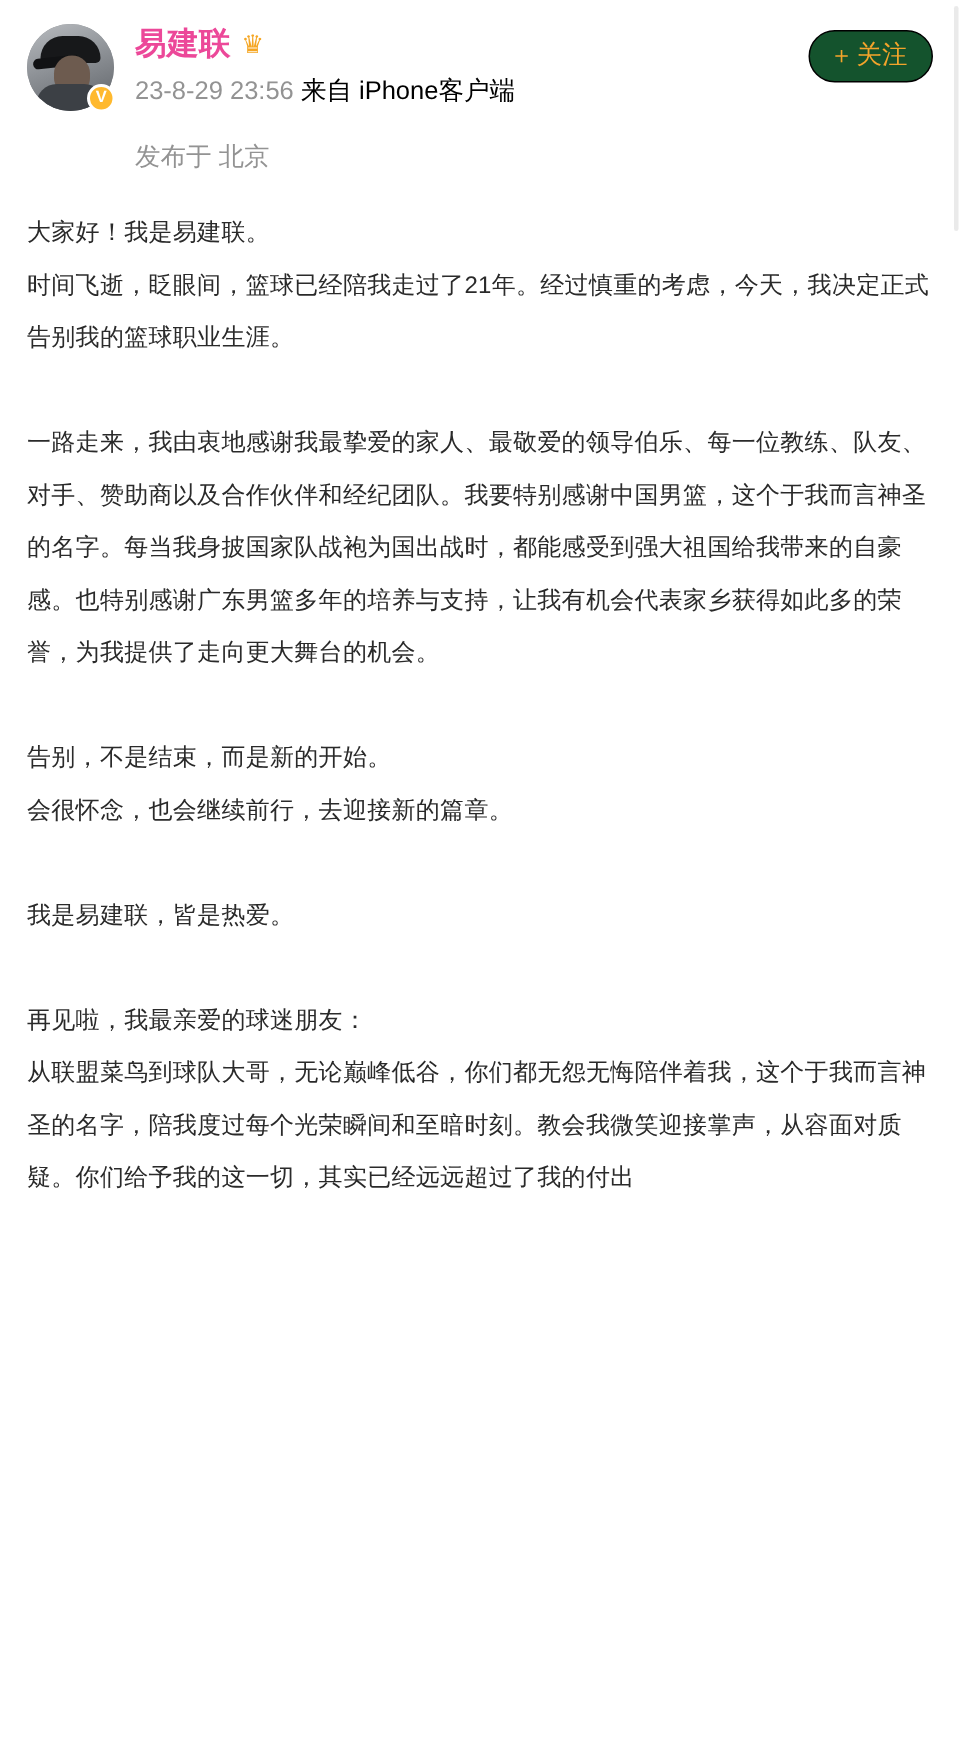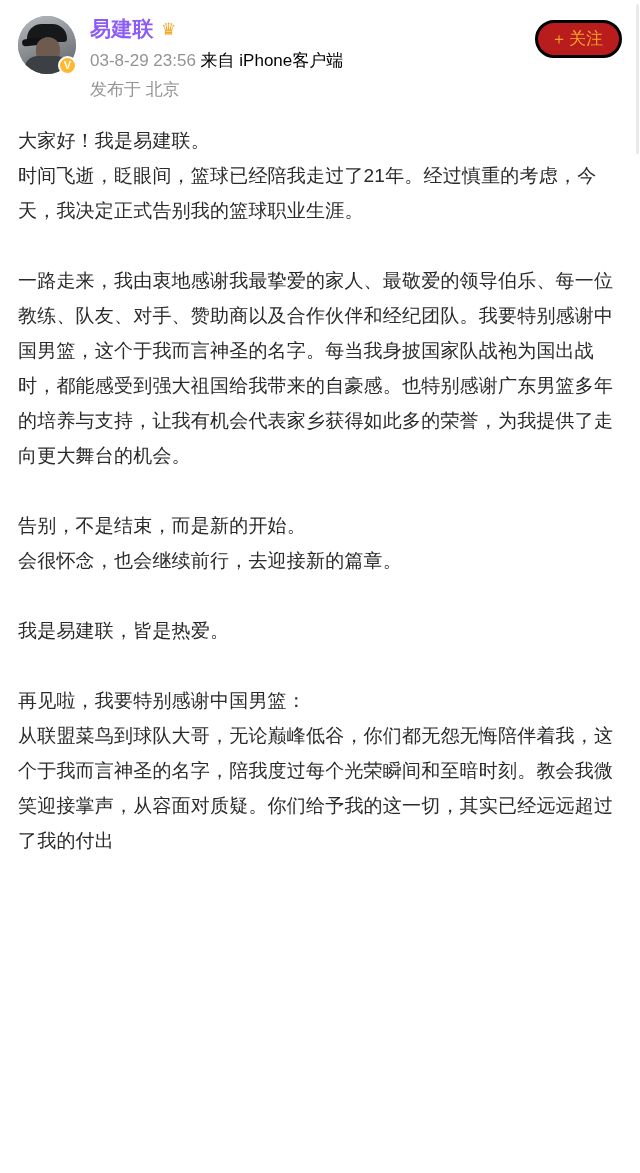--- a/index.html
+++ b/index.html
@@ -105,66 +105,66 @@
     flex: 1 1 auto;
     min-width: 0;
     padding-top: 2px;
   }
   .name-row {
     display: flex;
     align-items: center;
     height: 26px;
   }
   .username {
-    color: #8b5cf6;
+    color: #ec4899;
     font-size: 21px;
     font-weight: 700;
     letter-spacing: 0.3px;
   }
   .crown-icon {
     margin-left: 7px;
     font-size: 17px;
     line-height: 1;
     color: #f5a623;
   }
   .time-row {
     margin-top: 7px;
     font-size: 17px;
     color: #939393;
     white-space: nowrap;
   }
   .time-row .src {
     color: #000000;
   }
   .loc-row {
-    margin-top: 6px;
+    margin-top: 21px;
     font-size: 17px;
     color: #939393;
   }
   .follow-btn {
     position: absolute;
     right: 0;
     top: 6px;
-    border: 3px solid #000000;
+    border: 1px solid #000000;
     color: #f3a42b;
-    background: #b91c1c;
+    background: #14532d;
     border-radius: 19px;
     font-size: 17px;
     padding: 7px 16px 8px 13px;
     white-space: nowrap;
     line-height: 1;
   }
   .follow-btn .plus {
     font-size: 16px;
     margin-right: 2px;
   }
   .post-body {
     margin-top: 22px;
     color: #2a2a2a;
-    font-size: 19px;
+    font-size: 16px;
     line-height: 35px;
     letter-spacing: 0.2px;
     word-break: break-all;
   }
   .para {
     margin: 0;
   }
   .spacer {
     height: 35px;
   }
@@ -205,21 +205,21 @@
       </div>
       <div class="vbadge">V</div>
     </div>
 
     <div class="meta">
       <div class="name-row">
         <span class="username">易建联</span>
         <span class="crown-icon">♛</span>
       </div>
       <div class="time-row">
-        <span>03-8-29 23:56</span>
+        <span>23-8-29 23:56</span>
         <span class="src">来自 iPhone客户端</span>
       </div>
       <div class="loc-row">发布于 北京</div>
     </div>
 
     <div class="follow-btn">
       <span class="plus">＋</span><span>关注</span>
     </div>
   </div>
 
@@ -227,19 +227,19 @@
     <p class="para">大家好！我是易建联。</p>
     <p class="para">时间飞逝，眨眼间，篮球已经陪我走过了21年。经过慎重的考虑，今天，我决定正式告别我的篮球职业生涯。</p>
     <div class="spacer"></div>
     <p class="para">一路走来，我由衷地感谢我最挚爱的家人、最敬爱的领导伯乐、每一位教练、队友、对手、赞助商以及合作伙伴和经纪团队。我要特别感谢中国男篮，这个于我而言神圣的名字。每当我身披国家队战袍为国出战时，都能感受到强大祖国给我带来的自豪感。也特别感谢广东男篮多年的培养与支持，让我有机会代表家乡获得如此多的荣誉，为我提供了走向更大舞台的机会。</p>
     <div class="spacer"></div>
     <p class="para">告别，不是结束，而是新的开始。</p>
     <p class="para">会很怀念，也会继续前行，去迎接新的篇章。</p>
     <div class="spacer"></div>
     <p class="para">我是易建联，皆是热爱。</p>
     <div class="spacer"></div>
-    <p class="para">再见啦，我要特别感谢中国男篮：</p>
+    <p class="para">再见啦，我最亲爱的球迷朋友：</p>
     <p class="para">从联盟菜鸟到球队大哥，无论巅峰低谷，你们都无怨无悔陪伴着我，这个于我而言神圣的名字，陪我度过每个光荣瞬间和至暗时刻。教会我微笑迎接掌声，从容面对质疑。你们给予我的这一切，其实已经远远超过了我的付出</p>
   </div>
 
   <div class="scroll-hint"></div>
   <div class="fade-bottom"></div>
 </div>
 
 </body></html>

